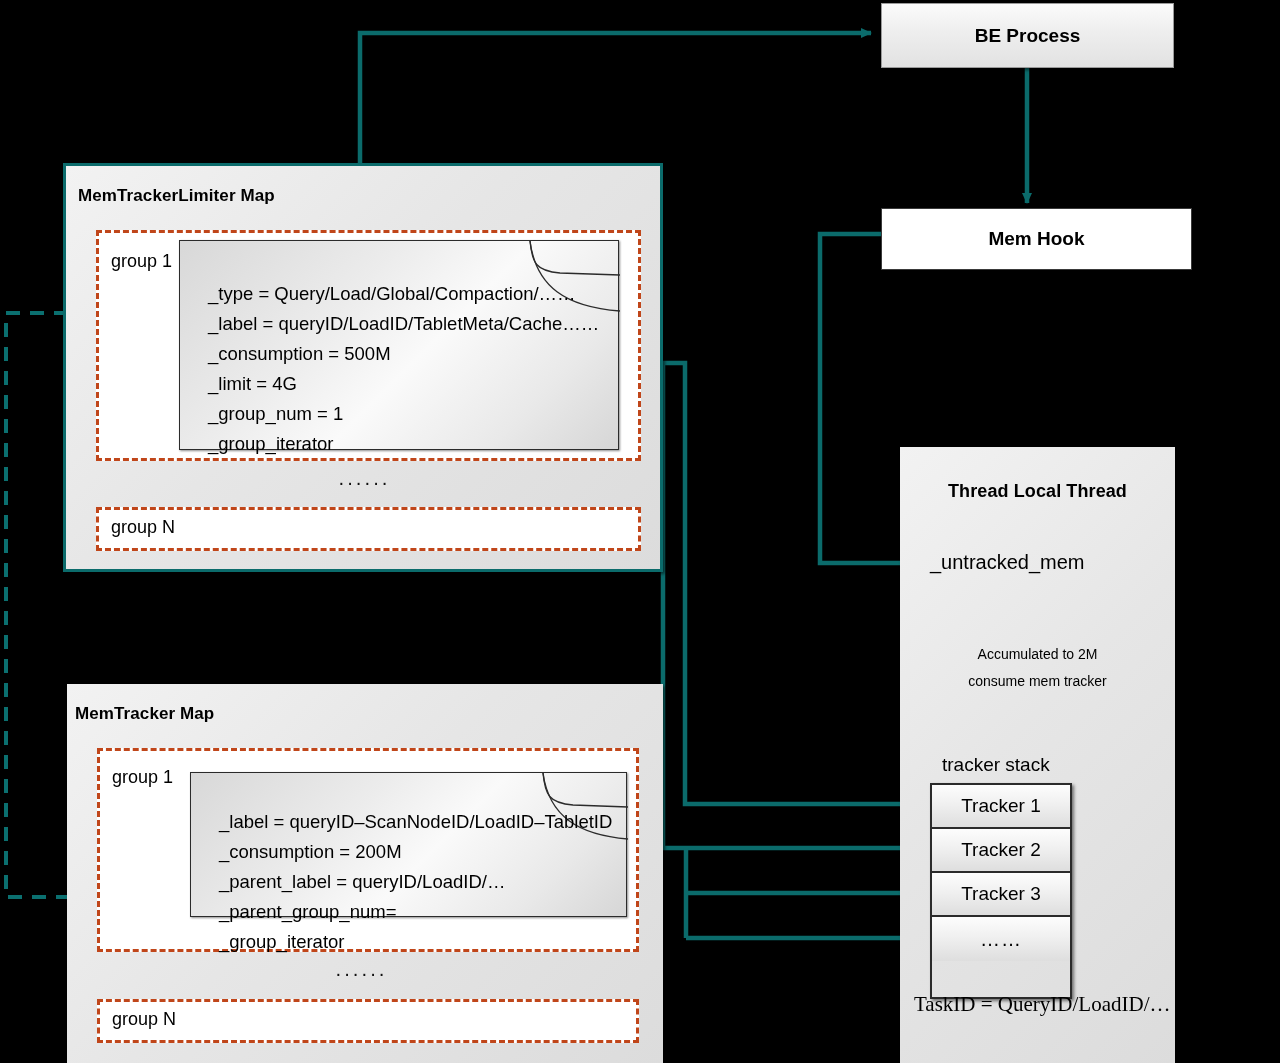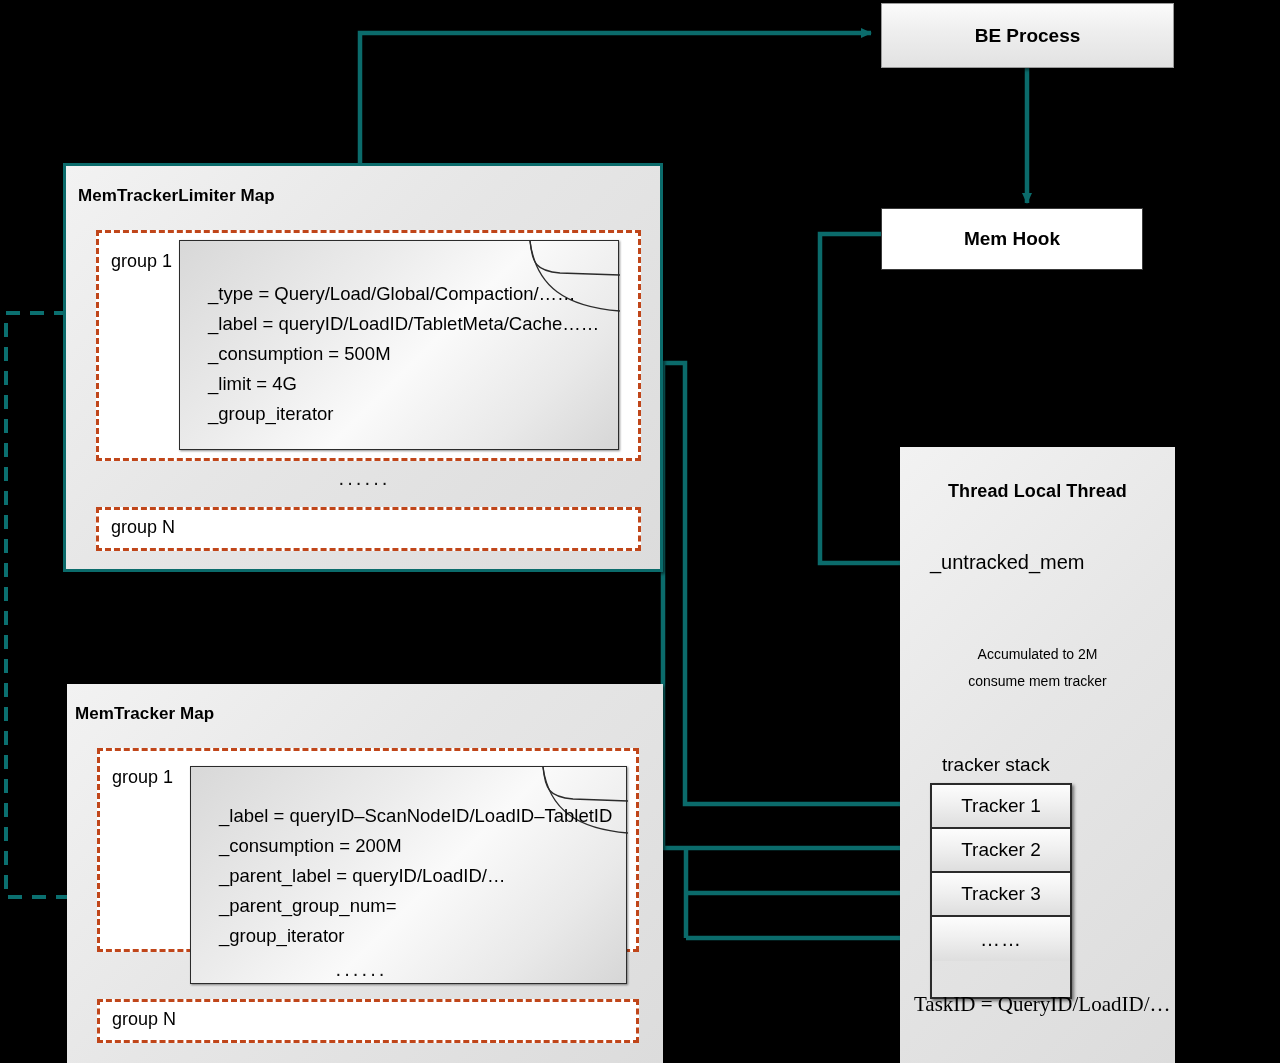--- a/index.html
+++ b/index.html
@@ -142,21 +142,21 @@
     </g>
     <g stroke="#0b7070" fill="none" stroke-width="4">
       <path d="M168,897 L190,897" marker-end="url(#arrOpen)"></path>
     </g>
   </svg>
 
   <div class="panel panel-titlebox" style="left:881px;top:3px;width:293px;height:65px;">
     <div class="box-center-label">BE Process</div>
   </div>
 
-  <div class="panel panel-white" style="left:881px;top:208px;width:262px;height:62px;">
+  <div class="panel panel-white" style="left:881px;top:208px;width:311px;height:62px;">
     <div class="box-center-label">Mem Hook</div>
   </div>
 
   <div class="panel panel-grey panel-teal-border" style="left:63px;top:163px;width:600px;height:409px;">
     <div class="panel-title" style="left:12px;top:20px;">MemTrackerLimiter Map</div>
 
     <div class="group-frame" style="left:30px;top:64px;width:545px;height:231px;">
       <div class="group-label" style="left:12px;top:18px;">group 1</div>
     </div>
 
@@ -164,39 +164,40 @@
       <svg class="fold" style="left:0;top:0;width:440px;height:210px;" viewBox="0 0 440 210">
         <path d="M0,0 L408,0 L440,0 L440,0 Z" fill="none"></path>
         <path d="M350,0 C352,22 356,30 380,32 L440,34" fill="none" stroke="#2b2b2b" stroke-width="1.3"></path>
         <path d="M350,0 C356,46 386,66 440,70" fill="none" stroke="#2b2b2b" stroke-width="1.3"></path>
       </svg>
       <div class="note-lines">
         <div>_type = Query/Load/Global/Compaction/……</div>
         <div>_label = queryID/LoadID/TabletMeta/Cache……</div>
         <div>_consumption = 500M</div>
         <div>_limit = 4G</div>
+        <div>_group_num = 1</div>
         <div>_group_iterator</div>
       </div>
     </div>
 
     <div class="dots" style="left:272px;top:305px;">······</div>
 
     <div class="group-frame" style="left:30px;top:341px;width:545px;height:44px;">
       <div class="group-label" style="left:12px;top:7px;">group N</div>
     </div>
   </div>
 
   <div class="panel panel-grey" style="left:67px;top:684px;width:596px;height:379px;">
     <div class="panel-title" style="left:8px;top:20px;">MemTracker Map</div>
 
     <div class="group-frame" style="left:30px;top:64px;width:542px;height:204px;">
       <div class="group-label" style="left:12px;top:16px;">group 1</div>
     </div>
 
-    <div class="note" style="left:123px;top:82px;width:437px;height:218px;">
+    <div class="note" style="left:123px;top:88px;width:437px;height:145px;">
       <svg class="fold" style="left:0;top:0;width:437px;height:184px;" viewBox="0 0 437 184">
         <path d="M352,0 C354,22 358,30 382,32 L437,34" fill="none" stroke="#2b2b2b" stroke-width="1.3"></path>
         <path d="M352,0 C358,44 388,62 437,66" fill="none" stroke="#2b2b2b" stroke-width="1.3"></path>
       </svg>
       <div class="note-lines" style="top:34px;">
         <div>_label = queryID–ScanNodeID/LoadID–TabletID</div>
         <div>_consumption = 200M</div>
         <div>_parent_label = queryID/LoadID/…</div>
         <div>_parent_group_num=</div>
         <div>_group_iterator</div>

